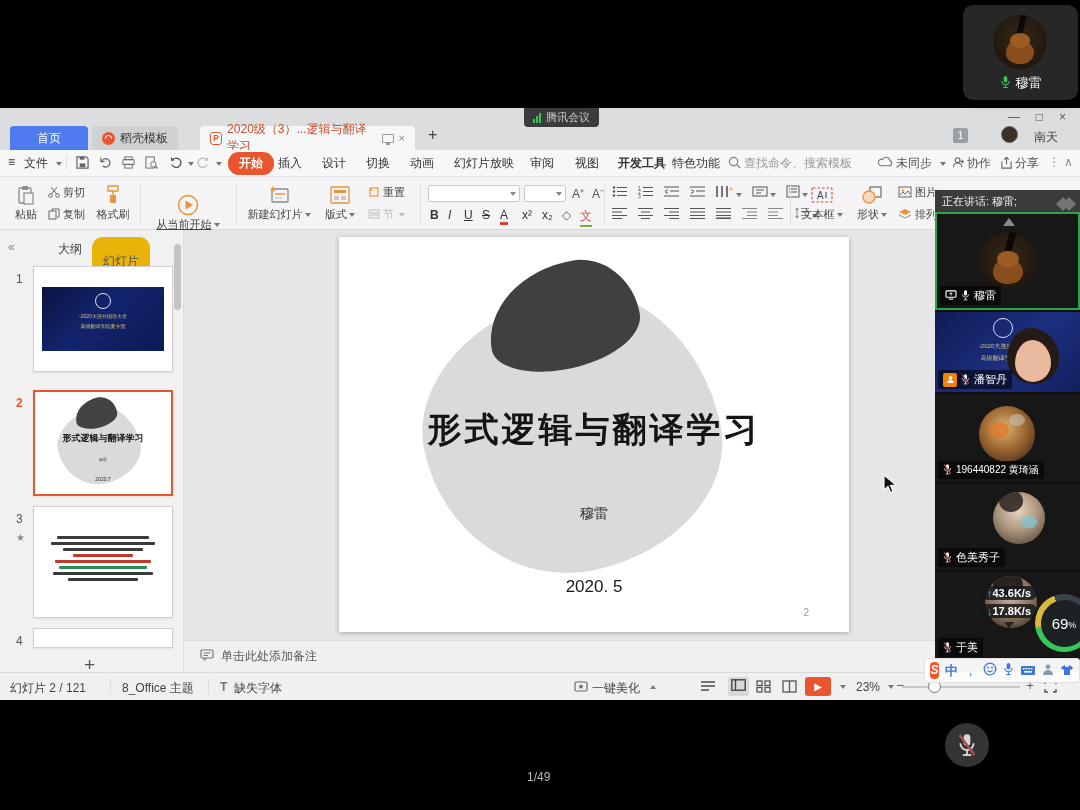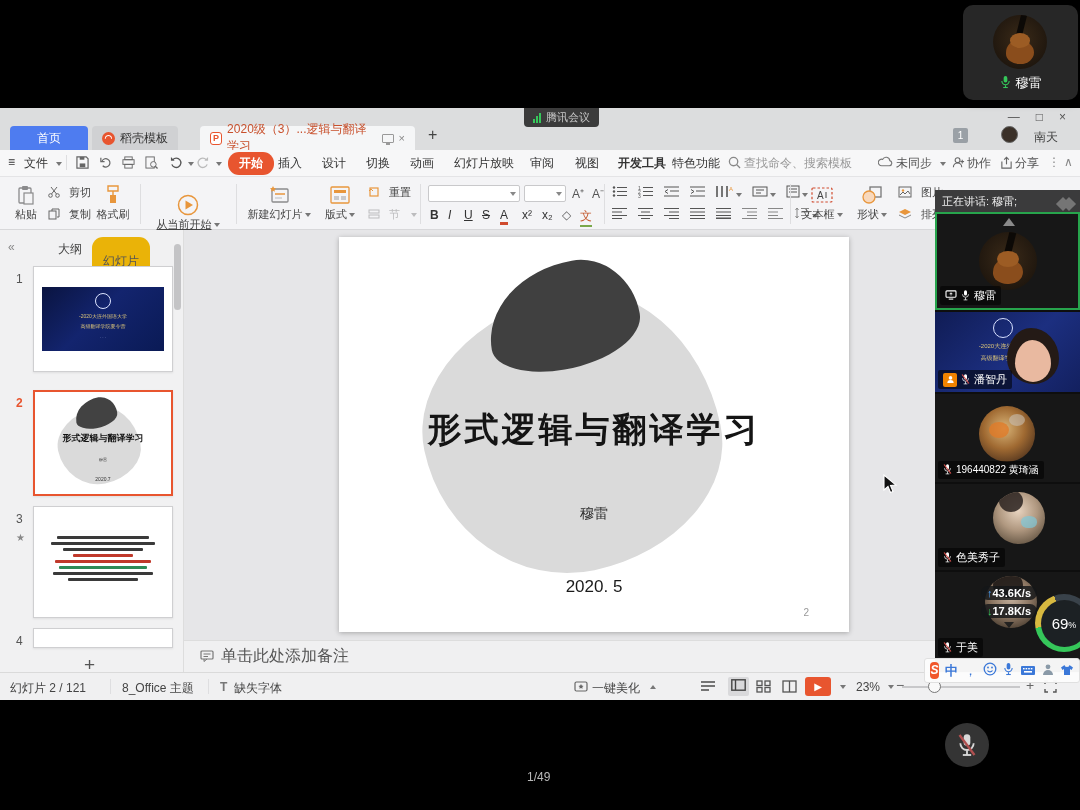--- a/index.html
+++ b/index.html
@@ -33,21 +33,21 @@
   .menubar .mi { position:absolute; top:5px; }
   .pill-start { background:#e8552f; color:#fff; border-radius:11px; padding:3px 11px; top:2px !important; font-weight:bold; }
   .mni { position:absolute; top:5px; color:#666; }
   .caret { display:inline-block; width:0; height:0; border-left:3px solid transparent; border-right:3px solid transparent; border-top:4px solid #777; vertical-align:middle; margin-left:2px; }
   .vsep { position:absolute; width:1px; background:#dedee0; }
 
   
   .toolbar { position:absolute; left:0; top:68px; width:1080px; height:54px; background:#f4f4f6; border-top:1px solid #e4e4e6; border-bottom:1px solid #d8d8da; font-size:11px; color:#444; }
   .tb-big { position:absolute; text-align:center; }
   .tb-big .ic { height:24px; display:flex; align-items:center; justify-content:center; }
-  .tb-small { position:absolute; display:flex; align-items:center; gap:9px; }
+  .tb-small { position:absolute; display:flex; align-items:center; gap:3px; }
   .combo { position:absolute; height:17px; background:#fff; border:1px solid #c9c9cb; border-radius:2px; }
   .combo:after { content:""; position:absolute; right:3px; top:6px; border-left:3px solid transparent; border-right:3px solid transparent; border-top:4px solid #888; }
   .fstyle { font-size:12px; color:#333; }
   .disabled { color:#bcbcbe !important; }
 
   
   .sidebar { position:absolute; left:0; top:122px; width:184px; height:442px; background:#f1f1f2; border-right:1px solid #ddd; }
   .sb-head { position:absolute; top:6px; left:0; width:100%; height:24px; font-size:12px; color:#444; }
   .sb-collapse { position:absolute; left:8px; top:4px; color:#888; font-size:12px; }
   .sb-outline { position:absolute; left:58px; top:5px; }
@@ -75,21 +75,21 @@
   .canvas { position:absolute; left:184px; top:122px; width:751px; height:418px; background:#e6e6e8; }
   .slide { position:absolute; left:155px; top:7px; width:510px; height:395px; background:#fff; box-shadow:0 1px 5px rgba(0,0,0,.28); overflow:hidden; }
   .blob-gray { position:absolute; left:85px; top:58px; width:295px; height:277px; background:#dadada; border-radius:58% 42% 52% 48% / 45% 58% 42% 55%; transform:rotate(-12deg); }
   .blob-dark { position:absolute; left:148px; top:26px; width:152px; height:106px; background:#404040; border-radius:62% 38% 55% 45% / 70% 60% 40% 30%; transform:rotate(-10deg); }
   .slide-title { position:absolute; left:0; top:170px; width:100%; text-align:center; font-size:34px; font-weight:bold; color:#141414; letter-spacing:3px; }
   .slide-author { position:absolute; left:0; top:268px; width:100%; text-align:center; font-size:14px; color:#2a2a2a; }
   .slide-date { position:absolute; left:0; top:340px; width:100%; text-align:center; font-size:17px; color:#1a1a1a; }
   .slide-pagenum { position:absolute; right:40px; bottom:14px; font-size:10px; color:#999; }
 
   
-  .notesbar { position:absolute; left:184px; top:532px; width:896px; height:32px; background:#f0f0f1; border-top:1px solid #ddd; display:flex; align-items:center; gap:7px; padding-left:16px; font-size:16px; color:#555; }
+  .notesbar { position:absolute; left:184px; top:532px; width:896px; height:32px; background:#f0f0f1; border-top:1px solid #ddd; display:flex; align-items:center; gap:7px; padding-left:16px; font-size:12px; color:#555; }
   .statusbar { position:absolute; left:0; top:564px; width:1080px; height:28px; background:#f0f0f1; border-top:1px solid #dadada; font-size:12px; color:#444; }
   .statusbar .st { position:absolute; top:7px; }
   .play-btn { position:absolute; left:805px; top:4px; width:26px; height:19px; background:#e8552f; border-radius:3px; color:#fff; font-size:10px; text-align:center; line-height:19px; }
   .zoom-track { position:absolute; left:902px; top:13px; width:118px; height:2px; background:#c8c8ca; }
   .zoom-knob { position:absolute; left:928px; top:7px; width:13px; height:13px; border:1.5px solid #777; border-radius:50%; background:#f9f9f9; }
 
   
   .vpanel { position:absolute; left:935px; top:190px; width:145px; height:482px; background:#0e0e0e; z-index:50; overflow:hidden; }
   .vp-head { position:absolute; left:0; top:0; width:100%; height:22px; background:#3b3b3c; color:#eee; font-size:11px; line-height:22px; padding-left:7px; }
   .vp-mark { position:absolute; right:6px; top:4px; opacity:.45; }

